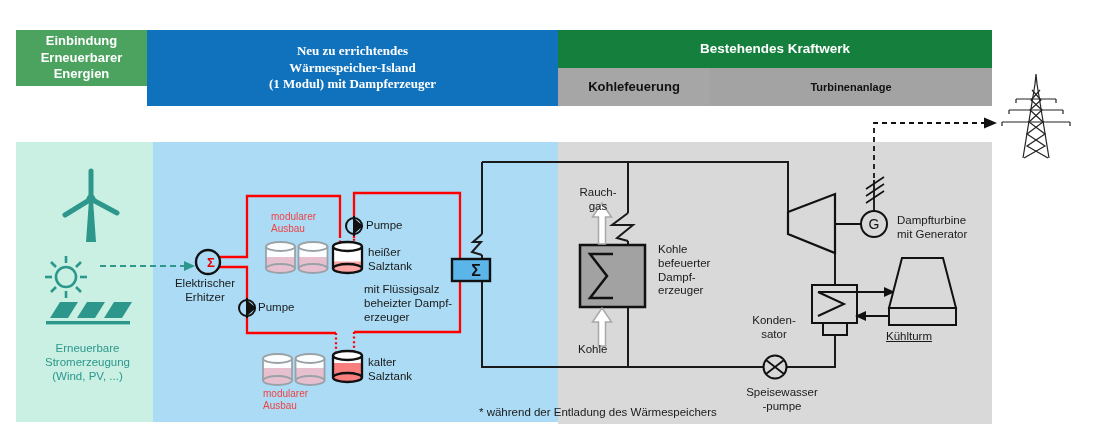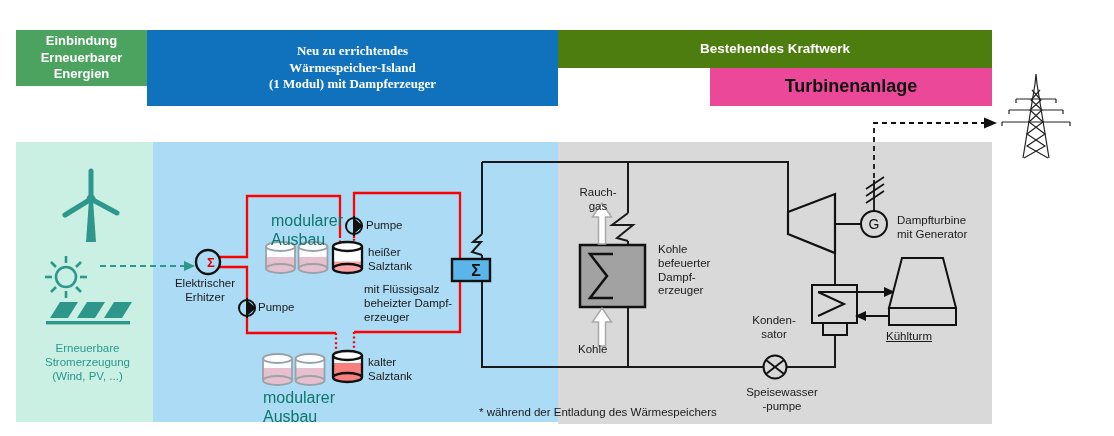--- a/index.html
+++ b/index.html
@@ -2,45 +2,46 @@
 <html><head>
 <meta charset="utf-8">
 <style>
   html,body{margin:0;padding:0;background:#ffffff;}
   #stage{position:relative;width:1114px;height:436px;background:#ffffff;overflow:hidden;
          font-family:"Liberation Sans",sans-serif;}
   .hdr{position:absolute;display:flex;align-items:center;justify-content:center;
        text-align:center;font-weight:bold;white-space:pre-line;line-height:1.3;}
   .hdr-green{left:16px;top:30px;width:131px;height:56px;background:#4ba35f;color:#fff;font-size:13px;}
   .hdr-blue{left:147px;top:30px;width:411px;height:76px;background:#1072bc;color:#fff;font-size:13px;font-family:Liberation Serif, serif;}
-  .hdr-gray{left:558px;top:30px;width:434px;height:38px;background:#4d7c0f;color:#fff;font-size:13.5px;}
+  .hdr-gray{left:558px;top:30px;width:434px;height:38px;background:#15803d;color:#fff;font-size:13.5px;}
   .hdr-sub-l{left:558px;top:68px;width:152px;height:38px;background:#a6a6a6;color:#111;font-size:13px;}
-  .hdr-sub-r{left:710px;top:68px;width:282px;height:38px;background:#ec4899;color:#111;font-size:18px;}
+  .hdr-sub-r{left:710px;top:68px;width:282px;height:38px;background:#a3a3a3;color:#111;font-size:11px;}
   .region{position:absolute;top:142px;height:280px;}
   .region-mint{left:16px;width:137px;background:#c9f0e3;}
   .region-blue{left:153px;width:405px;background:#abdbf5;}
   .region-gray{left:558px;width:434px;height:282px;background:#d9d9d9;}
   .lbl{position:absolute;font-size:11.5px;color:#1a1a1a;line-height:1.2;white-space:pre-line;}
   .center{text-align:center;}
   .teal{color:#2d978c;}
-  .ghost{color:#0f766e;font-size:16px;}
+  .ghost{color:#ef4444;font-size:10px;}
   svg{position:absolute;left:0;top:0;}
 </style>
 </head>
 <body>
 
 <div id="stage">
 
   <div class="hdr hdr-green">Einbindung
 Erneuerbarer
 Energien</div>
   <div class="hdr hdr-blue">Neu zu errichtendes
 Wärmespeicher-Island
 (1 Modul) mit Dampferzeuger</div>
   <div class="hdr hdr-gray">Bestehendes Kraftwerk</div>
+  <div class="hdr hdr-sub-l">Kohlefeuerung</div>
   <div class="hdr hdr-sub-r">Turbinenanlage</div>
 
   <div class="region region-mint"></div>
   <div class="region region-blue"></div>
   <div class="region region-gray"></div>
 
   <svg width="1114" height="436" viewBox="0 0 1114 436">
 
     <g stroke="#2d978c" fill="#2d978c">
       <polygon points="86,242 89,200 93,200 96,242" stroke="none"></polygon>

